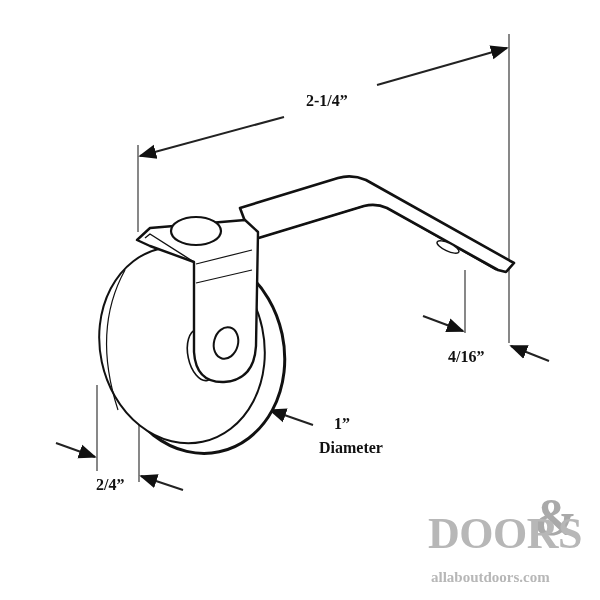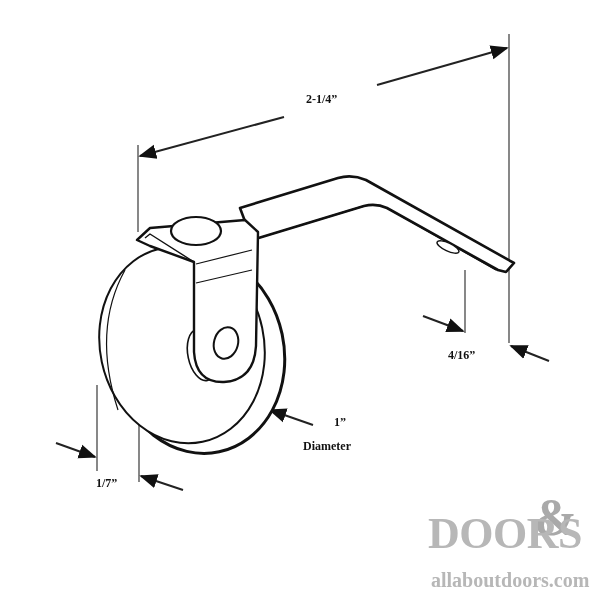--- a/index.html
+++ b/index.html
@@ -3,37 +3,37 @@
 <meta charset="utf-8">
 <style>
   html, body { margin: 0; padding: 0; background: #ffffff; }
   #stage { position: relative; width: 600px; height: 600px; background: #ffffff; overflow: hidden; }
   svg.drawing { position: absolute; left: 0; top: 0; }
   .dim-label {
     position: absolute;
     font-family: "Liberation Serif", "DejaVu Serif", serif;
     font-weight: bold;
     color: #111111;
-    font-size: 12px;
+    font-size: 16px;
     line-height: 1;
     white-space: nowrap;
   }
   .wm {
     position: absolute;
     font-family: "Liberation Serif", "DejaVu Serif", serif;
     font-weight: bold;
     color: #b7b7b7;
     line-height: 1;
     white-space: nowrap;
   }
   #wm-line1 { left: 439px; top: 503px; font-size: 19px; letter-spacing: 0.5px; }
   #wm-line2 { left: 428px; top: 512px; font-size: 44px; letter-spacing: -0.5px; }
   #wm-amp   { left: 534px; top: 492px; font-size: 52px; color: #a9a9a9; font-weight: bold; }
   #wm-line3 { left: 424px; top: 540px; font-size: 34px; letter-spacing: 0px; }
-  #wm-line4 { left: 431px; top: 570px; font-size: 20px; }
+  #wm-line4 { left: 431px; top: 570px; font-size: 15px; }
 </style>
 </head>
 <body>
 
 <div id="stage">
 
   <svg class="drawing" width="600" height="600" viewBox="0 0 600 600">
     <defs>
       <marker id="arrow" viewBox="0 0 10 10" refX="9" refY="5" markerWidth="9" markerHeight="9" orient="auto-start-reverse">
         <path d="M0,1 L10,5 L0,9 z" fill="#111"></path>
@@ -87,19 +87,19 @@
       <path d="M196,264 L252,250" fill="none" stroke-width="1.2"></path>
       <path d="M196,283 L252,270" fill="none" stroke-width="1.2"></path>
       <ellipse cx="196" cy="231" rx="25" ry="14" stroke-width="2.2"></ellipse>
       <ellipse cx="226" cy="343" rx="12" ry="16" transform="rotate(15 226 343)" stroke-width="2"></ellipse>
     </g>
   </svg>
 
   <div class="dim-label" style="left:306px; top:93px;">2-1/4”</div>
   <div class="dim-label" style="left:448px; top:349px;">4/16”</div>
   <div class="dim-label" style="left:334px; top:416px;">1”</div>
-  <div class="dim-label" style="left:303px; top:440px;">Diameter</div>
-  <div class="dim-label" style="left:96px; top:477px;">1/7”</div>
+  <div class="dim-label" style="left:319px; top:440px;">Diameter</div>
+  <div class="dim-label" style="left:96px; top:477px;">2/4”</div>
 
   <div class="wm" id="wm-amp">&amp;</div>
   <div class="wm" id="wm-line2">DOORS</div>
   <div class="wm" id="wm-line4">allaboutdoors.com</div>
 </div>
 
 </body></html>

